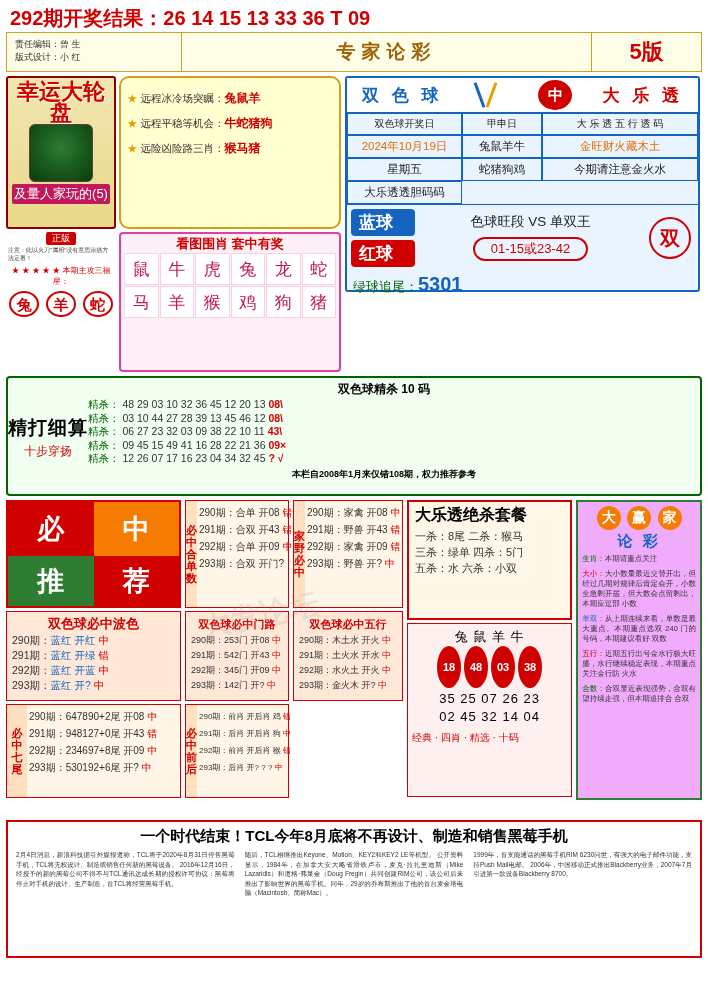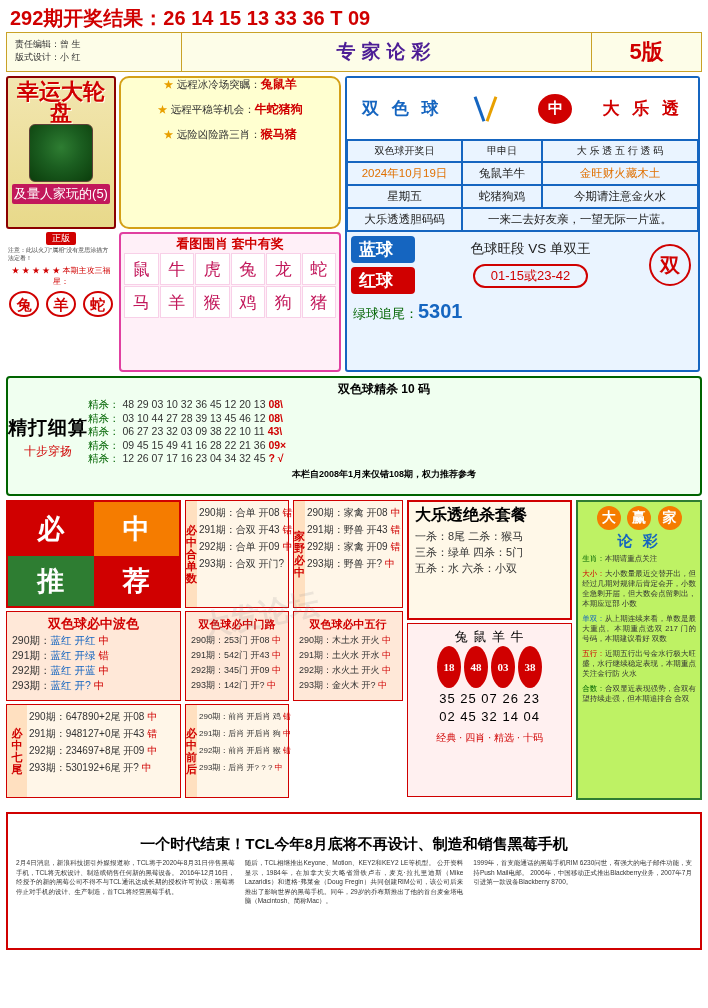--- a/index.html
+++ b/index.html
@@ -31,21 +31,21 @@
     margin-bottom:4px;
   }
   .hdr-left {
     width:175px;
     font-size:9px; color:#333; line-height:13px;
     padding:5px 0 0 8px;
     border-right:1px solid #c9a227;
   }
   .hdr-center {
     flex:1; display:flex; align-items:center; justify-content:center;
-    font-size:19px; font-weight:bold; color:#4c1d95;
+    font-size:19px; font-weight:bold; color:#a16207;
     letter-spacing:6px;
   }
   .hdr-right {
     width:110px; display:flex; align-items:center; justify-content:center;
     font-size:22px; font-weight:bold; color:#d00000;
     border-left:1px solid #c9a227;
   }
 
   
   .row1 { display:flex; gap:4px; height:296px; }
@@ -76,22 +76,21 @@
   .wheel-sub {
     font-size:13px;color:#fff;background:#c2185b;margin:2px 4px;
     border-radius:2px; padding:1px 0;
   }
 
   .yellow-box {
     flex:1;
     background:#ffffd0;
     border:2px solid #d4a017;
     border-radius:10px;
-    padding:0 6px;
-    text-align:center;
+    padding:14px 6px;
   }
   .yl-line {
     font-size:10.5px; color:#333; line-height:13px;
     margin-bottom:12px; white-space:nowrap;
   }
   .yl-line .star { color:#e8a000; }
   .yl-line b { color:#d00000; font-size:12px; }
 
   .zodiac-wrap { display:flex; gap:3px; height:140px; }
   .zodiac-left {
@@ -120,21 +119,21 @@
   .zgrid { display:grid; grid-template-columns:repeat(6,1fr); gap:1px; padding:1px; }
   .zcell {
     height:32px; background:#fff;
     display:flex;align-items:center;justify-content:center;
     font-size:17px; color:#c2185b;
     border:1px solid #f8d0e8;
   }
 
   
   .blue-panel {
-    height:296px; border:2px solid #1565c0; border-radius:3px;
+    height:216px; border:2px solid #1565c0; border-radius:3px;
     background:#eaf4ff; display:flex; flex-direction:column;
   }
   .bp-logo {
     height:62px; display:flex; align-items:center; justify-content:space-around;
     background:#fff; border-bottom:1px solid #1565c0;
   }
   .bp-logo .t1 { font-size:17px;font-weight:bold;color:#1565c0;letter-spacing:4px; }
   .bp-logo .t2 { font-size:17px;font-weight:bold;color:#d00000;letter-spacing:4px; }
   .mark-s { width:36px;height:34px;position:relative; }
   .mark-s:before{content:"";position:absolute;left:6px;top:4px;width:3px;height:26px;background:#1565c0;transform:rotate(-20deg);}
@@ -202,42 +201,42 @@
   .nb-side { width:20px;background:#ffe0c0;font-size:11px;color:#d00000;
     display:flex;align-items:center;justify-content:center;text-align:center;line-height:12px;font-weight:bold; }
   .nb-body { flex:1;padding:3px 2px; }
   .nb-line { font-size:10px;color:#333;line-height:17px;white-space:nowrap; }
   .nb-line .r { color:#d00000; }
 
   .r3-c { width:110px; }
   .r3-d { width:168px; }
   .r3-e { width:128px; }
 
-  .green-box { border:2px solid #2e7d32;background:#bef264;height:300px;padding:4px; }
+  .green-box { border:2px solid #2e7d32;background:#f0abfc;height:300px;padding:4px; }
   .gb-title { text-align:center;font-size:16px;font-weight:bold;color:#d00000;margin-bottom:2px; }
   .gb-circ { display:inline-flex;width:24px;height:24px;border-radius:50%;background:#f57c00;color:#fff;
     align-items:center;justify-content:center;font-size:14px;font-weight:bold;margin:0 1px; }
   .gb-sub { text-align:center;font-size:15px;font-weight:bold;color:#1565c0;letter-spacing:3px;margin-bottom:3px; }
   .gb-p { font-size:7.5px;color:#333;line-height:10px;margin-bottom:5px;text-align:justify; }
   .gb-p .r { color:#d00000; }
   .gb-p .b { color:#1565c0; }
   .gb-p .g { color:#006400; }
 
   
   .dlt-box { border:2px solid #d00000;background:#fff8e8;display:flex;height:120px;margin-top:0; }
   .dlt-l { flex:1;padding:3px 6px; }
   .dlt-title { font-size:16px;font-weight:bold;color:#000;margin-bottom:2px; }
   .dlt-row { font-size:11px;color:#333;line-height:16px; }
   .ballrow { display:flex;gap:3px;justify-content:center;margin-bottom:2px; }
   .sball { width:24px;height:42px;border-radius:50%;background:#d00000;color:#fff;font-size:11px;
-    display:flex;align-items:center;justify-content:center;font-weight:bold;font-family:Liberation Serif, serif; }
+    display:flex;align-items:center;justify-content:center;font-weight:bold; }
   .numline { font-size:13px;color:#000;letter-spacing:1px;text-align:center;line-height:18px; }
 
   
-  .news { margin-top:12px;border:2px solid #d00000;background:#fff;padding:20px 8px;height:138px; }
+  .news { margin-top:20px;border:2px solid #d00000;background:#fff;padding:4px 8px;height:138px; }
   .news-h { text-align:center;font-size:15px;font-weight:bold;color:#000;line-height:20px; }
   .news-cols { display:flex;gap:10px;margin-top:4px; }
   .news-col { flex:1;font-size:6.5px;color:#333;line-height:9.5px;text-align:justify; }
 
   .watermark {
     position:absolute;left:200px;top:595px;font-size:30px;color:rgba(150,150,150,0.18);
     transform:rotate(-12deg);pointer-events:none;font-weight:bold;
   }
 </style>
 </head>
@@ -328,21 +327,20 @@
 
           <div class="bp-cell orange">2024年10月19日</div>
           <div class="bp-cell">兔鼠羊牛</div>
           <div class="bp-cell orange">金旺财火藏木土</div>
 
           <div class="bp-cell">星期五</div>
           <div class="bp-cell">蛇猪狗鸡</div>
           <div class="bp-cell">今期请注意金火水</div>
 
           <div class="bp-cell">大乐透透胆码码</div>
-          <div class="bp-cell" style="grid-column:span 2">一来二去好友亲，一望无际一片蓝。</div>
         </div>
 
         <div class="bp-row2">
           <div style="width:72px">
             <div class="bp-ball ball-blue">蓝球</div>
             <div class="bp-ball ball-red">红球</div>
           </div>
           <div style="flex:1;text-align:center">
             <div class="bp-vs">色球旺段 VS 单双王</div>
             <div style="margin-top:6px"><span class="bp-range">01-15或23-42</span></div>
@@ -492,40 +490,40 @@
       <div style="height:174px;margin-top:3px;border:1px solid #d00000;background:#fff0f0;padding:4px">
         <div class="numline">兔 鼠 羊 牛</div>
         <div class="ballrow">
           <div class="sball">18</div>
           <div class="sball">48</div>
           <div class="sball">03</div>
           <div class="sball">38</div>
         </div>
         <div class="numline">35 25 07 26 23</div>
         <div class="numline">02 45 32 14 04</div>
-        <div style="font-size:10px;color:#d00000;text-align:center;line-height:16px;margin-top:4px">
+        <div style="font-size:10px;color:#d00000;line-height:16px;margin-top:4px">
           <span>经典</span> ·
           <span>四肖</span> ·
           <span>精选</span> ·
           <span>十码</span>
         </div>
       </div>
     </div>
 
     <div class="r3-e">
       <div class="green-box">
         <div class="gb-title">
           <span class="gb-circ">大</span>
           <span class="gb-circ">赢</span>
           <span class="gb-circ">家</span>
         </div>
         <div class="gb-sub">论 彩</div>
         <div class="gb-p"><span class="g">生肖：</span><span>本期请重点关注</span></div>
         <div class="gb-p"><span class="r">大小：</span><span>大小数量最近交替开出，但经过几期对规律后肯定会开，小数全急剩开届，但大数会点留剩出，本期应逗部 小数</span></div>
-        <div class="gb-p"><span class="b">单双：</span><span>从上期连续来看，单数是最大重点。本期重点选双 217 门的号码，本期建议看好 双数</span></div>
+        <div class="gb-p"><span class="b">单双：</span><span>从上期连续来看，单数是最大重点。本期重点选双 240 门的号码，本期建议看好 双数</span></div>
         <div class="gb-p"><span class="r">五行：</span><span>近期五行出号金水行极大旺盛，水行继续稳定表现，本期重点关注金行防 火水</span></div>
         <div class="gb-p"><span class="g">合数：</span><span>合双显近表现强势，合双有望持续走强，但本期追排合 合双</span></div>
       </div>
     </div>
   </div>
 
   <div class="news">
     <div class="news-h">一个时代结束！TCL今年8月底将不再设计、制造和销售黑莓手机</div>
     <div class="news-cols">
       <div class="news-col">2月4日消息，新浪科技据引外媒报道称，TCL将于2020年8月31日停售黑莓手机，TCL将无权设计、制造或销售任何新的黑莓设备。

